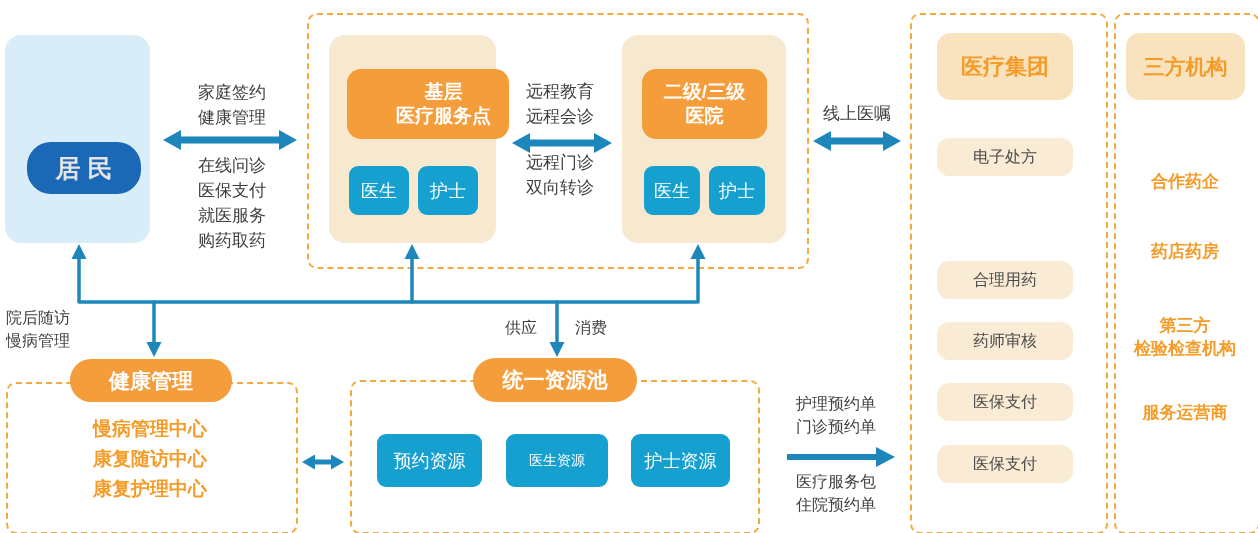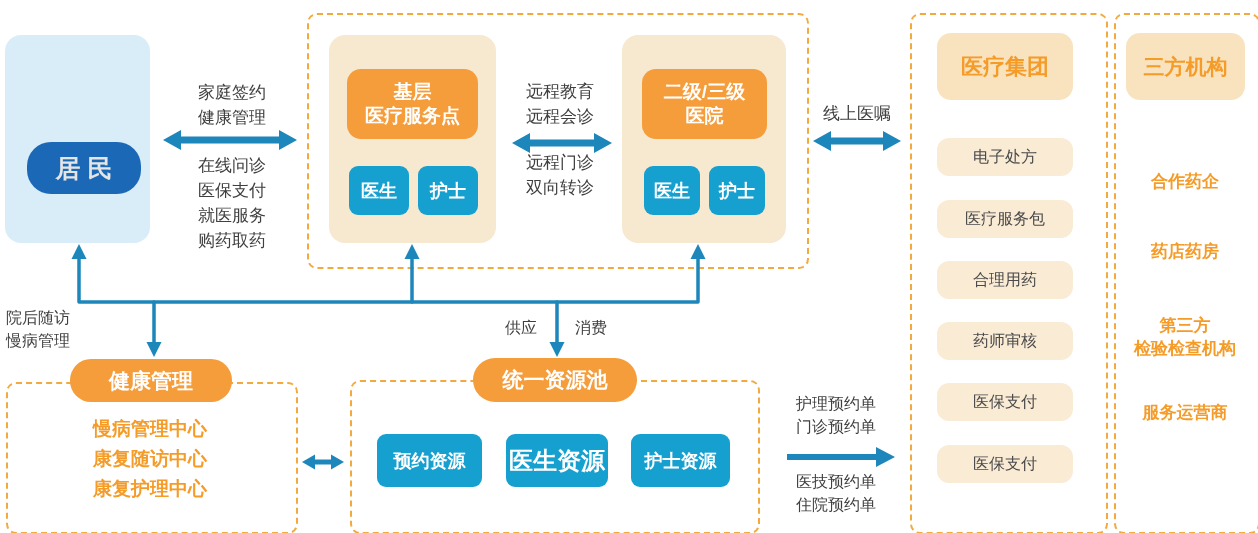--- a/index.html
+++ b/index.html
@@ -5,21 +5,21 @@
   html,body { margin:0; padding:0; background:#ffffff; }
   #canvas {
     position:relative; width:1258px; height:533px; background:#ffffff;
     font-family:"Liberation Sans","DejaVu Sans",sans-serif; overflow:hidden;
   }
   .dashed-box { position:absolute; border:2px dashed #F2A93E; border-radius:10px; background:#ffffff; z-index:2; }
   .cream-box  { position:absolute; background:#F7E8D0; border-radius:16px; z-index:3; }
   .orange-pill{ position:absolute; background:#F59D3B; color:#ffffff; font-weight:bold;
                 display:flex; flex-direction:column; align-items:center; justify-content:center;
                 border-radius:14px; text-align:center; z-index:6; }
-  .blue-btn   { position:absolute; background:#16A0D0; color:#ffffff; font-weight:bold;
+  .blue-btn   { position:absolute; background:#16A0D0; color:#ffffff; font-weight:normal;
                 display:flex; align-items:center; justify-content:center; border-radius:9px; z-index:4; }
   .cream-pill { position:absolute; background:#FAEBD5; border-radius:12px; color:#4A4A4A;
                 display:flex; align-items:center; justify-content:center; font-size:16px; z-index:3; }
   .cream-header { position:absolute; background:#F8E3BE; border-radius:14px; color:#F59B28;
                 display:flex; align-items:center; justify-content:center; font-weight:bold; z-index:3; }
   .lbl { position:absolute; color:#3F3F3F; font-size:17px; line-height:25px; text-align:center; z-index:6; }
   .olbl{ position:absolute; color:#F59B28; font-weight:bold; font-size:17px; line-height:23px; text-align:center; z-index:3; }
   #connectors { position:absolute; left:0; top:0; width:1258px; height:533px; z-index:5; pointer-events:none; }
   .resident-box { position:absolute; left:5px; top:35px; width:145px; height:208px;
                   background:#D9EDF9; border-radius:16px; z-index:3; }
@@ -32,39 +32,38 @@
 
 <div id="canvas">
 
   <div class="resident-box">
     <div class="resident-pill">居 民</div>
   </div>
 
   <div class="dashed-box" style="left:307px; top:13px; width:498px; height:252px;"></div>
 
   <div class="cream-box" style="left:329px; top:35px; width:167px; height:208px;"></div>
-  <div class="orange-pill" style="left:347px; top:69px; width:131px; height:70px; font-size:19px; line-height:24px;">
+  <div class="orange-pill" style="left:347px; top:69px; width:131px; height:70px; font-size:19px; line-height:24px;padding-left:31px;">
     <div>基层</div>
     <div>医疗服务点</div>
   </div>
   <div class="blue-btn" style="left:349px; top:166px; width:60px; height:49px; font-size:18px;">医生</div>
   <div class="blue-btn" style="left:418px; top:166px; width:60px; height:49px; font-size:18px;">护士</div>
 
   <div class="cream-box" style="left:622px; top:35px; width:164px; height:208px;"></div>
   <div class="orange-pill" style="left:642px; top:69px; width:125px; height:70px; font-size:19px; line-height:24px;">
     <div>二级/三级</div>
     <div>医院</div>
   </div>
   <div class="blue-btn" style="left:644px; top:166px; width:56px; height:49px; font-size:18px;">医生</div>
   <div class="blue-btn" style="left:709px; top:166px; width:56px; height:49px; font-size:18px;">护士</div>
 
   <div class="dashed-box" style="left:910px; top:13px; width:194px; height:517px;"></div>
   <div class="cream-header" style="left:937px; top:33px; width:136px; height:67px; font-size:22px;">医疗集团</div>
   <div class="cream-pill" style="left:937px; top:138px; width:136px; height:38px;">电子处方</div>
-  <div class="cream-pill" style="left:937px; top:200px; width:136px; height:38px;">医疗服务包</div>
   <div class="cream-pill" style="left:937px; top:261px; width:136px; height:38px;">合理用药</div>
   <div class="cream-pill" style="left:937px; top:322px; width:136px; height:38px;">药师审核</div>
   <div class="cream-pill" style="left:937px; top:383px; width:136px; height:38px;">医保支付</div>
   <div class="cream-pill" style="left:937px; top:445px; width:136px; height:38px;">医保支付</div>
 
   <div class="dashed-box" style="left:1114px; top:13px; width:142px; height:517px;"></div>
   <div class="cream-header" style="left:1126px; top:33px; width:119px; height:67px; font-size:21px;">三方机构</div>
   <div class="olbl" style="left:1114px; top:240px; width:142px;">药店药房</div>
   <div class="olbl" style="left:1114px; top:170px; width:142px;">合作药企</div>
   <div class="olbl" style="left:1114px; top:314px; width:142px;">
@@ -77,21 +76,21 @@
   <div class="orange-pill" style="left:70px; top:359px; width:162px; height:43px; font-size:21px; border-radius:21px;">健康管理</div>
   <div class="olbl" style="left:6px; top:414px; width:288px; font-size:19px; line-height:30px;">
     <div>慢病管理中心</div>
     <div>康复随访中心</div>
     <div>康复护理中心</div>
   </div>
 
   <div class="dashed-box" style="left:350px; top:380px; width:406px; height:150px;"></div>
   <div class="orange-pill" style="left:473px; top:358px; width:164px; height:44px; font-size:21px; border-radius:22px;">统一资源池</div>
   <div class="blue-btn" style="left:377px; top:434px; width:105px; height:53px; font-size:18px;">预约资源</div>
-  <div class="blue-btn" style="left:506px; top:434px; width:102px; height:53px; font-size:24px;">医生资源</div>
+  <div class="blue-btn" style="left:506px; top:434px; width:102px; height:53px; font-size:14px;">医生资源</div>
   <div class="blue-btn" style="left:631px; top:434px; width:99px; height:53px; font-size:18px;">护士资源</div>
 
   <div class="lbl" style="left:180px; top:80px; width:104px;">
     <div>家庭签约</div>
     <div>健康管理</div>
   </div>
   <div class="lbl" style="left:180px; top:153px; width:104px;">
     <div>在线问诊</div>
     <div>医保支付</div>
     <div>就医服务</div>
@@ -110,21 +109,21 @@
     <div>院后随访</div>
     <div>慢病管理</div>
   </div>
   <div class="lbl" style="left:496px; top:315px; width:50px; font-size:16px;">供应</div>
   <div class="lbl" style="left:566px; top:315px; width:50px; font-size:16px;">消费</div>
   <div class="lbl" style="left:786px; top:392px; width:100px; font-size:16px; line-height:23px;">
     <div>护理预约单</div>
     <div>门诊预约单</div>
   </div>
   <div class="lbl" style="left:786px; top:470px; width:100px; font-size:16px; line-height:23px;">
-    <div>医技预约单</div>
+    <div>医疗服务包</div>
     <div>住院预约单</div>
   </div>
 
   <svg id="connectors" viewBox="0 0 1258 533">
 
     <g fill="#1D86BA" stroke="#1D86BA">
       <line x1="177" y1="140" x2="283" y2="140" stroke-width="7"></line>
       <polygon points="163,140 181,130 181,150" stroke="none"></polygon>
       <polygon points="297,140 279,130 279,150" stroke="none"></polygon>
     </g>

